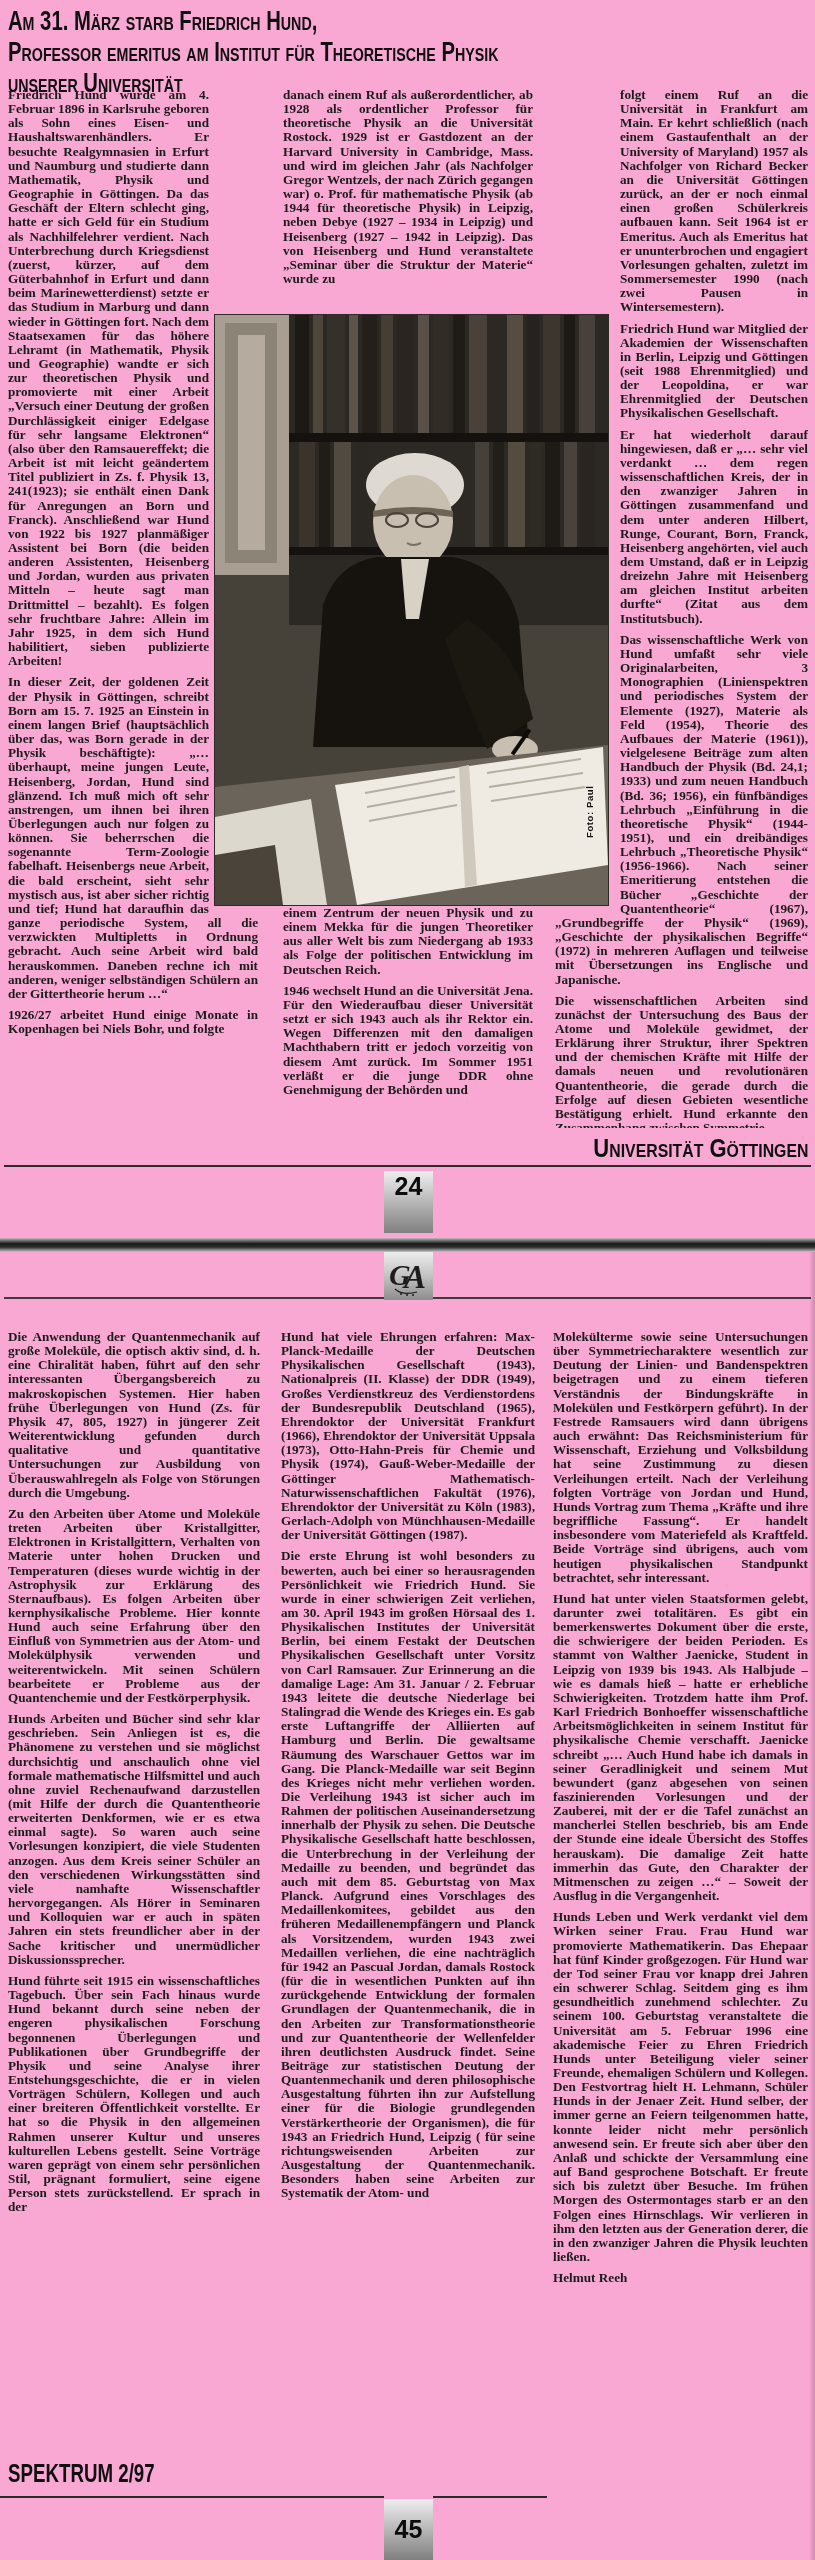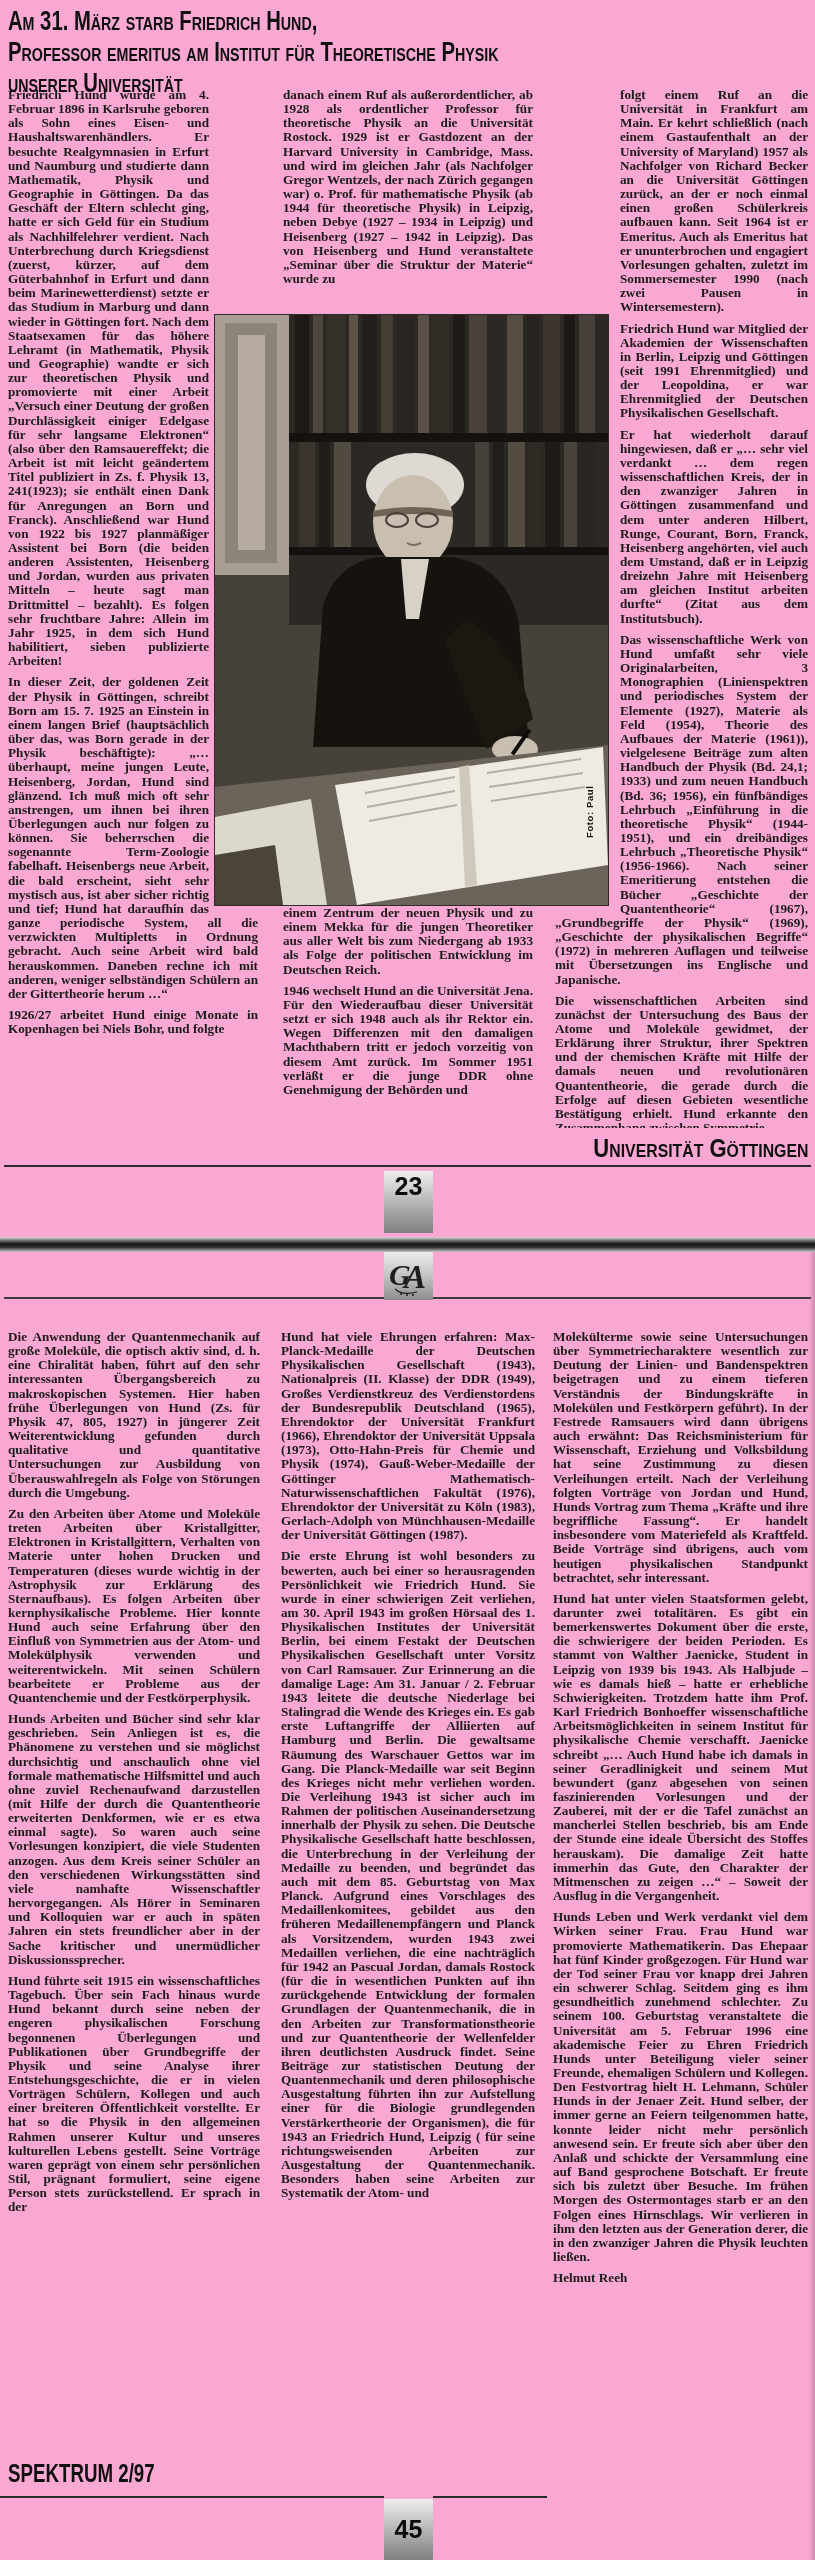--- a/index.html
+++ b/index.html
@@ -87,27 +87,27 @@
     <p>In dieser Zeit, der goldenen Zeit der Physik in Göttingen, schreibt Born am 15. 7. 1925 an Einstein in einem langen Brief (hauptsächlich über das, was Born gerade in der Physik beschäftigte): „… überhaupt, meine jungen Leute, Heisenberg, Jordan, Hund sind glänzend. Ich muß mich oft sehr anstrengen, um ihnen bei ihren Überlegungen auch nur folgen zu können. Sie beherrschen die sogenannte Term-Zoologie fabelhaft. Heisenbergs neue Arbeit, die bald erscheint, sieht sehr mystisch aus, ist aber sicher richtig und tief; Hund hat daraufhin das ganze periodische System, all die verzwickten Multipletts in Ordnung gebracht. Auch seine Arbeit wird bald herauskommen. Daneben rechne ich mit anderen, weniger selbständigen Schülern an der Gittertheorie herum …“</p>
     <p>1926/27 arbeitet Hund einige Monate in Kopenhagen bei Niels Bohr, und folgte</p>
   </div>
 
   <div class="col" style="left:283px; top:88px; width:250px; height:230px;">
     <p>danach einem Ruf als außerordentlicher, ab 1928 als ordentlicher Professor für theoretische Physik an die Universität Rostock. 1929 ist er Gastdozent an der Harvard University in Cambridge, Mass. und wird im gleichen Jahr (als Nachfolger Gregor Wentzels, der nach Zürich gegangen war) o. Prof. für mathematische Physik (ab 1944 für theoretische Physik) in Leipzig, neben Debye (1927 – 1934 in Leipzig) und Heisenberg (1927 – 1942 in Leipzig). Das von Heisenberg und Hund veranstaltete „Seminar über die Struktur der Materie“ wurde zu</p>
   </div>
 
   <div class="col" style="left:283px; top:906px; width:250px; height:216px;">
     <p>einem Zentrum der neuen Physik und zu einem Mekka für die jungen Theoretiker aus aller Welt bis zum Niedergang ab 1933 als Folge der politischen Entwicklung im Deutschen Reich.</p>
-    <p>1946 wechselt Hund an die Universität Jena. Für den Wiederaufbau dieser Universität setzt er sich 1948 auch als ihr Rektor ein. Wegen Differenzen mit den damaligen Machthabern tritt er jedoch vorzeitig von diesem Amt zurück. Im Sommer 1951 verläßt er die junge DDR ohne Genehmigung der Behörden und</p>
+    <p>1946 wechselt Hund an die Universität Jena. Für den Wiederaufbau dieser Universität setzt er sich 1943 auch als ihr Rektor ein. Wegen Differenzen mit den damaligen Machthabern tritt er jedoch vorzeitig von diesem Amt zurück. Im Sommer 1951 verläßt er die junge DDR ohne Genehmigung der Behörden und</p>
   </div>
 
   <div class="col" style="left:555px; top:88px; width:253px; height:1040px;">
     <div class="spacer-l"></div>
     <p>folgt einem Ruf an die Universität in Frankfurt am Main. Er kehrt schließlich (nach einem Gastaufenthalt an der University of Maryland) 1957 als Nachfolger von Richard Becker an die Universität Göttingen zurück, an der er noch einmal einen großen Schülerkreis aufbauen kann. Seit 1964 ist er Emeritus. Auch als Emeritus hat er ununterbrochen und engagiert Vorlesungen gehalten, zuletzt im Sommersemester 1990 (nach zwei Pausen in Wintersemestern).</p>
-    <p>Friedrich Hund war Mitglied der Akademien der Wissenschaften in Berlin, Leipzig und Göttingen (seit 1991 Ehrenmitglied) und der Leopoldina, er war Ehrenmitglied der Deutschen Physikalischen Gesellschaft.</p>
+    <p>Friedrich Hund war Mitglied der Akademien der Wissenschaften in Berlin, Leipzig und Göttingen (seit 1988 Ehrenmitglied) und der Leopoldina, er war Ehrenmitglied der Deutschen Physikalischen Gesellschaft.</p>
     <p>Er hat wiederholt darauf hingewiesen, daß er „… sehr viel verdankt … dem regen wissenschaftlichen Kreis, der in den zwanziger Jahren in Göttingen zusammenfand und dem unter anderen Hilbert, Runge, Courant, Born, Franck, Heisenberg angehörten, viel auch dem Umstand, daß er in Leipzig dreizehn Jahre mit Heisenberg am gleichen Institut arbeiten durfte“ (Zitat aus dem Institutsbuch).</p>
     <p>Das wissenschaftliche Werk von Hund umfaßt sehr viele Originalarbeiten, 3 Monographien (Linienspektren und periodisches System der Elemente (1927), Materie als Feld (1954), Theorie des Aufbaues der Materie (1961)), vielgelesene Beiträge zum alten Handbuch der Physik (Bd. 24,1; 1933) und zum neuen Handbuch (Bd. 36; 1956), ein fünfbändiges Lehrbuch „Einführung in die theoretische Physik“ (1944-1951), und ein dreibändiges Lehrbuch „Theoretische Physik“ (1956-1966). Nach seiner Emeritierung entstehen die Bücher „Geschichte der Quantentheorie“ (1967), „Grundbegriffe der Physik“ (1969), „Geschichte der physikalischen Begriffe“ (1972) in mehreren Auflagen und teilweise mit Übersetzungen ins Englische und Japanische.</p>
     <p>Die wissenschaftlichen Arbeiten sind zunächst der Untersuchung des Baus der Atome und Moleküle gewidmet, der Erklärung ihrer Struktur, ihrer Spektren und der chemischen Kräfte mit Hilfe der damals neuen und revolutionären Quantentheorie, die gerade durch die Erfolge auf diesen Gebieten wesentliche Bestätigung erhielt. Hund erkannte den Zusammenhang zwischen Symmetrie-</p>
   </div>
 
   <div class="photo-frame">
     <svg width="393" height="590" viewBox="0 0 393 590">
       <rect width="393" height="590" fill="#474239"></rect>
 
       <rect x="0" y="0" width="74" height="260" fill="#a89e91"></rect>
@@ -167,21 +167,21 @@
       <path d="M272,458 L366,444 M274,472 L368,458 M276,486 L370,472" stroke="#b5afa3" stroke-width="2" fill="none"></path>
       <path d="M0,502 L96,484 L112,590 L0,590 Z" fill="#ddd8cd"></path>
       <path d="M0,540 L60,530 L68,590 L0,590 Z" fill="#4a443b"></path>
     </svg>
   </div>
   <div class="photo-credit">Foto: Paul</div>
 
   <div class="rule" style="left:4px; top:1165px; width:807px;"></div>
   <div class="big-caps uni-footer" style="font-variant:small-caps;">Universität Göttingen</div>
   <div class="page-num-box num-top" style="left:384px; top:1171px;">
-    <span>23</span>
+    <span>24</span>
   </div>
 
   <div class="page-separator"></div>
   <div class="edge-shade"></div>
 
   <div class="logo-box">
     <svg width="44" height="44" viewBox="0 0 44 44">
       <text x="2" y="31" font-family="Liberation Serif, serif" font-style="italic" font-weight="bold" font-size="30" fill="#1d1d1d">G</text>
       <text x="17" y="34" font-family="Liberation Serif, serif" font-style="italic" font-weight="bold" font-size="33" fill="#1d1d1d">A</text>
       <path d="M8,35 Q16,42 30,38" stroke="#1d1d1d" stroke-width="1.2" fill="none"></path>

